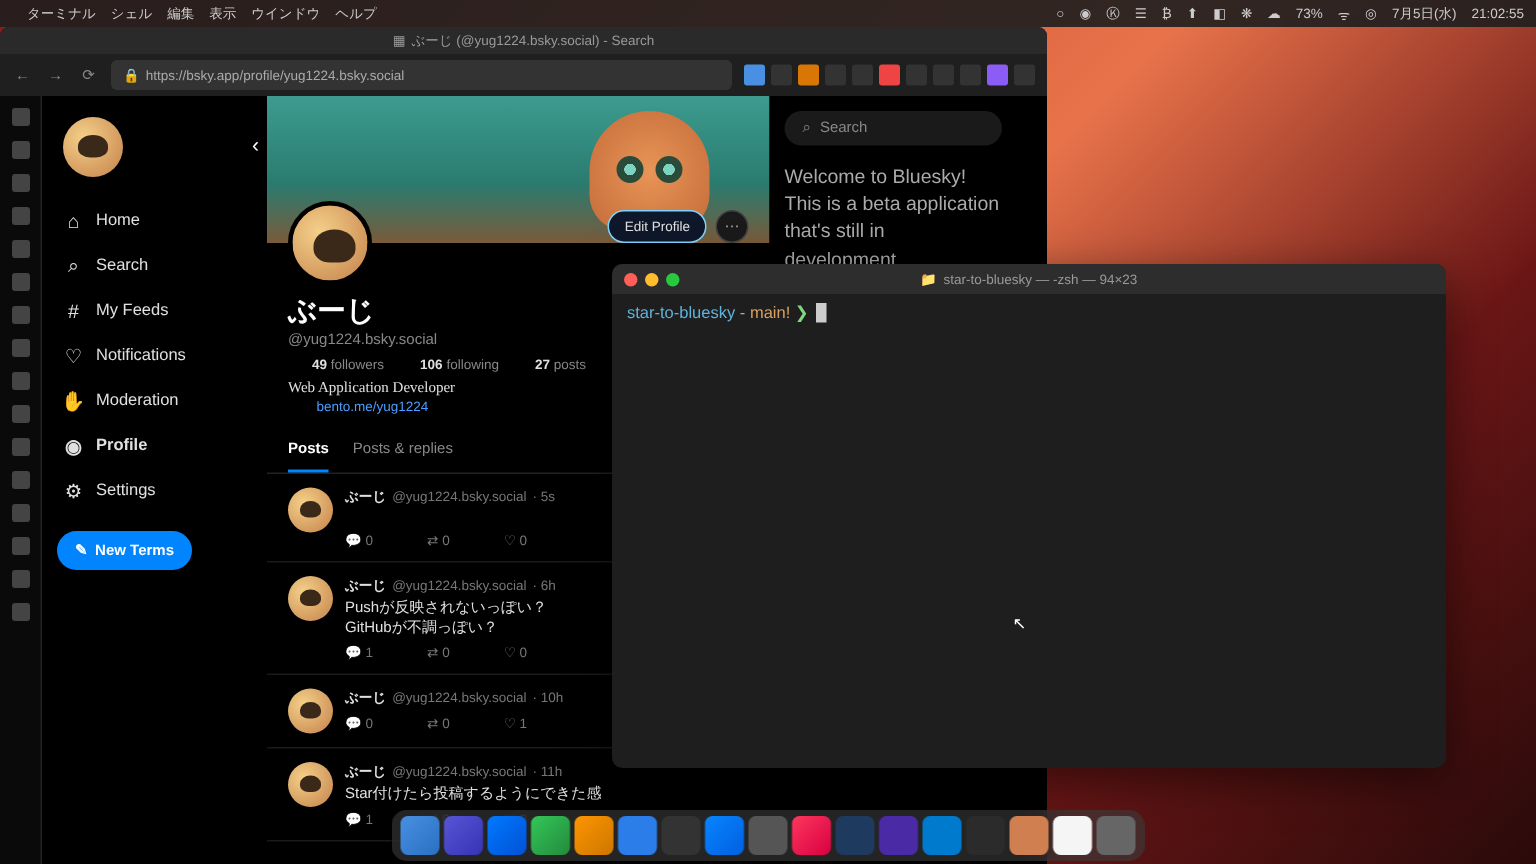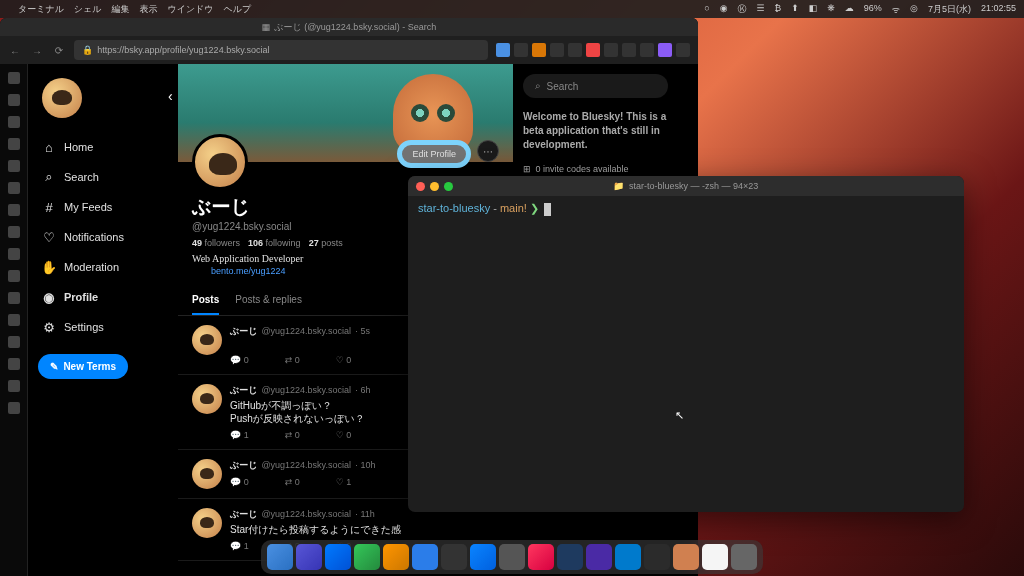--- a/index.html
+++ b/index.html
@@ -1,20 +1,20 @@
 <!DOCTYPE html>
 <html><head>
 <meta charset="utf-8">
 <style>
 * { margin: 0; padding: 0; box-sizing: border-box; font-family: -apple-system, BlinkMacSystemFont, sans-serif; }
 body { width: 1024px; height: 576px; overflow: hidden; background: linear-gradient(135deg, #8b1a1a 0%, #c94b2e 25%, #e8734a 50%, #6b1616 75%, #2a0a0a 100%); position: relative; }
 
 
 .menubar { height: 18px; background: rgba(30,30,30,0.9); color: #ccc; display: flex; align-items: center; padding: 0 8px; font-size: 9px; justify-content: space-between; }
-.menubar-left, .menubar-right { display: flex; align-items: flex-start; gap: 10px; }
+.menubar-left, .menubar-right { display: flex; align-items: center; gap: 10px; }
 .menubar-right span { font-size: 9px; }
 .apple-icon { font-size: 10px; }
 
 
 .browser { position: absolute; top: 18px; left: 0; width: 698px; height: 558px; background: #0a0a0a; border-radius: 6px 6px 0 0; overflow: hidden; display: flex; flex-direction: column; }
 .browser-title { height: 18px; background: #2a2a2a; color: #999; font-size: 9px; display: flex; align-items: center; justify-content: center; gap: 4px; }
 .browser-toolbar { height: 28px; background: #1f1f1f; display: flex; align-items: center; padding: 0 8px; gap: 8px; }
 .nav-btn { width: 14px; height: 14px; color: #888; font-size: 10px; display: flex; align-items: center; justify-content: center; cursor: pointer; }
 .url-bar { flex: 1; height: 20px; background: #333; border-radius: 4px; color: #aaa; font-size: 9px; display: flex; align-items: center; padding: 0 8px; gap: 4px; }
 .ext-icons { display: flex; gap: 4px; }
@@ -39,26 +39,26 @@
 .profile-col { width: 335px; overflow-y: auto; }
 .banner { height: 98px; background: linear-gradient(180deg, #3d9b8f 0%, #2a7b6f 60%, #7a5a3a 100%); position: relative; }
 .banner-creature { position: absolute; right: 40px; top: 10px; width: 80px; height: 80px; background: radial-gradient(ellipse, #e89556, #c46b3a); border-radius: 50% 50% 30% 30%; }
 .banner-creature::before, .banner-creature::after { content:''; position: absolute; width: 18px; height: 18px; background: radial-gradient(circle, #7dd3c0 30%, #2a4a3a 31%); border-radius: 50%; top: 30px; }
 .banner-creature::before { left: 18px; } .banner-creature::after { right: 18px; }
 
 .profile-header { padding: 0 14px 10px; position: relative; }
 .profile-avatar-lg { width: 56px; height: 56px; border-radius: 50%; background: radial-gradient(circle at 35% 35%, #f4d089, #c4804a); border: 3px solid #000; margin-top: -28px; position: relative; }
 .profile-avatar-lg::after { content: ''; position: absolute; top: 16px; left: 14px; width: 28px; height: 22px; background: #3a2818; border-radius: 50% 50% 40% 40%; }
 .profile-actions { position: absolute; right: 14px; top: 6px; display: flex; gap: 6px; }
-.edit-btn { background: #737373; border: 5px solid #7dd3fc; color: #e0e0e0; border-radius: 14px; padding: 4px 10px; font-size: 9px; cursor: pointer; }
+.edit-btn { background: #0f172a; border: 1px solid #7dd3fc; color: #e0e0e0; border-radius: 14px; padding: 4px 10px; font-size: 9px; cursor: pointer; }
 .more-btn { width: 22px; height: 22px; background: #1a1a1a; border: 1px solid #444; border-radius: 50%; color: #aaa; font-size: 10px; cursor: pointer; display: flex; align-items: center; justify-content: center; }
 .display-name { color: #fff; font-size: 19px; font-weight: 600; margin-top: 4px; }
 .handle { color: #888; font-size: 10px; margin-top: 1px; }
 .stats { display: flex; gap: 8px; color: #888; font-size: 9px; margin-top: 6px; }
-.stats b { color: #e0e0e0; }
+.stats b { color: #e0e0e0; margin-left: 16px; }
 .bio { color: #e0e0e0; font-size: 10px; margin-top: 5px; font-family: Liberation Serif, serif; }
 .bio-link { color: #4a9eff; font-size: 9px; margin-top: 2px; padding-left: 19px; }
 
 .feed-tabs { display: flex; border-bottom: 1px solid #222; padding: 0 14px; gap: 16px; }
 .feed-tab { color: #888; font-size: 10px; padding: 8px 0; cursor: pointer; }
 .feed-tab.active { color: #fff; font-weight: 600; border-bottom: 2px solid #0085ff; }
 
 .post { display: flex; gap: 8px; padding: 9px 14px; border-bottom: 1px solid #1a1a1a; }
 .post-avatar { width: 30px; height: 30px; border-radius: 50%; background: radial-gradient(circle at 35% 35%, #f4d089, #c4804a); flex-shrink: 0; position: relative; }
 .post-avatar::after { content: ''; position: absolute; top: 9px; left: 8px; width: 14px; height: 11px; background: #3a2818; border-radius: 50% 50% 40% 40%; }
@@ -66,21 +66,21 @@
 .post-head { display: flex; gap: 4px; font-size: 9px; align-items: baseline; }
 .post-name { color: #e0e0e0; font-weight: 600; }
 .post-handle, .post-time { color: #777; }
 .post-text { color: #e0e0e0; font-size: 10px; margin-top: 2px; line-height: 1.3; }
 .translate { color: #4a9eff; font-size: 8px; margin-top: 3px; cursor: pointer; text-align: right; }
 .post-actions { display: flex; gap: 36px; margin-top: 5px; color: #777; font-size: 9px; }
 .post-act { display: flex; align-items: center; gap: 3px; cursor: pointer; }
 
 .right-col { width: 165px; padding: 10px; }
 .search-box { background: #1a1a1a; border-radius: 16px; padding: 6px 12px; color: #888; font-size: 10px; display: flex; align-items: center; gap: 6px; }
-.welcome-box { margin-top: 12px; color: #aaa; font-size: 10px; line-height: 1.4; font-weight: bold; }
+.welcome-box { margin-top: 12px; color: #aaa; font-size: 13px; line-height: 1.4; }
 .welcome-links { margin-top: 4px; color: #4a9eff; font-size: 9px; }
 .invite-box { margin-top: 12px; color: #aaa; font-size: 9px; display: flex; align-items: center; gap: 5px; }
 
 
 .terminal { position: absolute; top: 176px; left: 408px; width: 556px; height: 336px; background: #1e1e1e; border-radius: 7px; box-shadow: 0 8px 30px rgba(0,0,0,0.5); overflow: hidden; display: flex; flex-direction: column; }
 .term-titlebar { height: 20px; background: #2d2d2d; display: flex; align-items: center; padding: 0 8px; position: relative; }
 .traffic { display: flex; gap: 5px; }
 .tl { width: 9px; height: 9px; border-radius: 50%; }
 .tl.r { background: #ff5f56; } .tl.y { background: #ffbd2e; } .tl.g { background: #27c93f; }
 .term-title { position: absolute; left: 50%; transform: translateX(-50%); color: #999; font-size: 9px; display: flex; align-items: center; gap: 4px; }
@@ -129,21 +129,21 @@
   <div class="menubar-right">
     <span>○</span>
     <span>◉</span>
     <span>Ⓚ</span>
     <span>☰</span>
     <span>₿</span>
     <span>⬆</span>
     <span>◧</span>
     <span>❋</span>
     <span>☁</span>
-    <span>96%</span>
+    <span>73%</span>
     <span>ᯤ</span>
     <span>◎</span>
     <span>7月5日(水)</span>
     <span>21:02:55</span>
   </div>
 </div>
 
 <div class="browser">
   <div class="browser-title">
     <span>▦</span>
@@ -277,22 +277,22 @@
 
     <div class="post">
       <div class="post-avatar"></div>
       <div class="post-body">
         <div class="post-head">
           <span class="post-name">ぶーじ</span>
           <span class="post-handle">@yug1224.bsky.social</span>
           <span class="post-time">· 6h</span>
         </div>
         <div class="post-text">
+                  <div>Pushが反映されないっぽい？</div>
                   <div>GitHubが不調っぽい？</div>
-                  <div>Pushが反映されないっぽい？</div>
                 </div>
 
         <div class="post-actions">
           <span class="post-act">💬 1</span>
           <span class="post-act">⇄ 0</span>
           <span class="post-act">♡ 0</span>
         </div>
       </div>
     </div>
 

